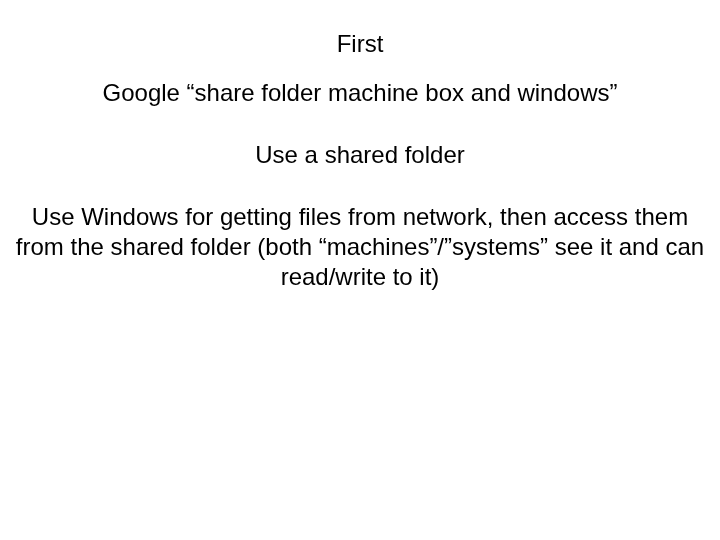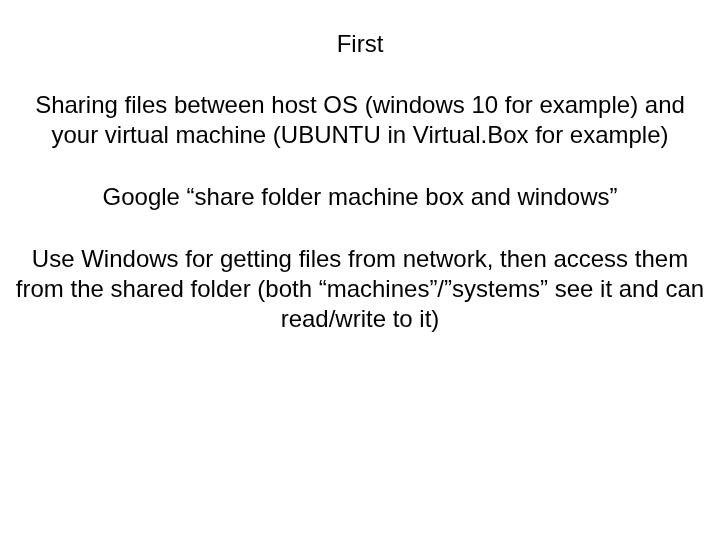--- a/index.html
+++ b/index.html
@@ -18,34 +18,34 @@
     .slide {
       width: 100%;
       height: 100%;
       display: flex;
       flex-direction: column;
     }
     .title {
       text-align: center;
       font-size: 24px;
       font-weight: normal;
-      margin-bottom: 32px;
+      margin-bottom: 20px;
     }
     .para {
       text-align: center;
       font-size: 24px;
       font-weight: normal;
       line-height: 1.25;
       margin-bottom: 32px;
     }
     .para:last-child {
       margin-bottom: 4px;
     }
   </style>
 </head>
 <body>
 
 <div class="slide">
   <div class="title">First</div>
-  <div class="para">Sharing files between host OS (windows 10 for example) and your virtual machine (UBUNTU in Virtual.Box for example)</div>
   <div class="para">Google “share folder machine box and windows”</div>
+  <div class="para">Use a shared folder</div>
   <div class="para">Use Windows for getting files from network, then access them from the shared folder (both “machines”/”systems” see it and can read/write to it)</div>
 </div>
 
 </body></html>

